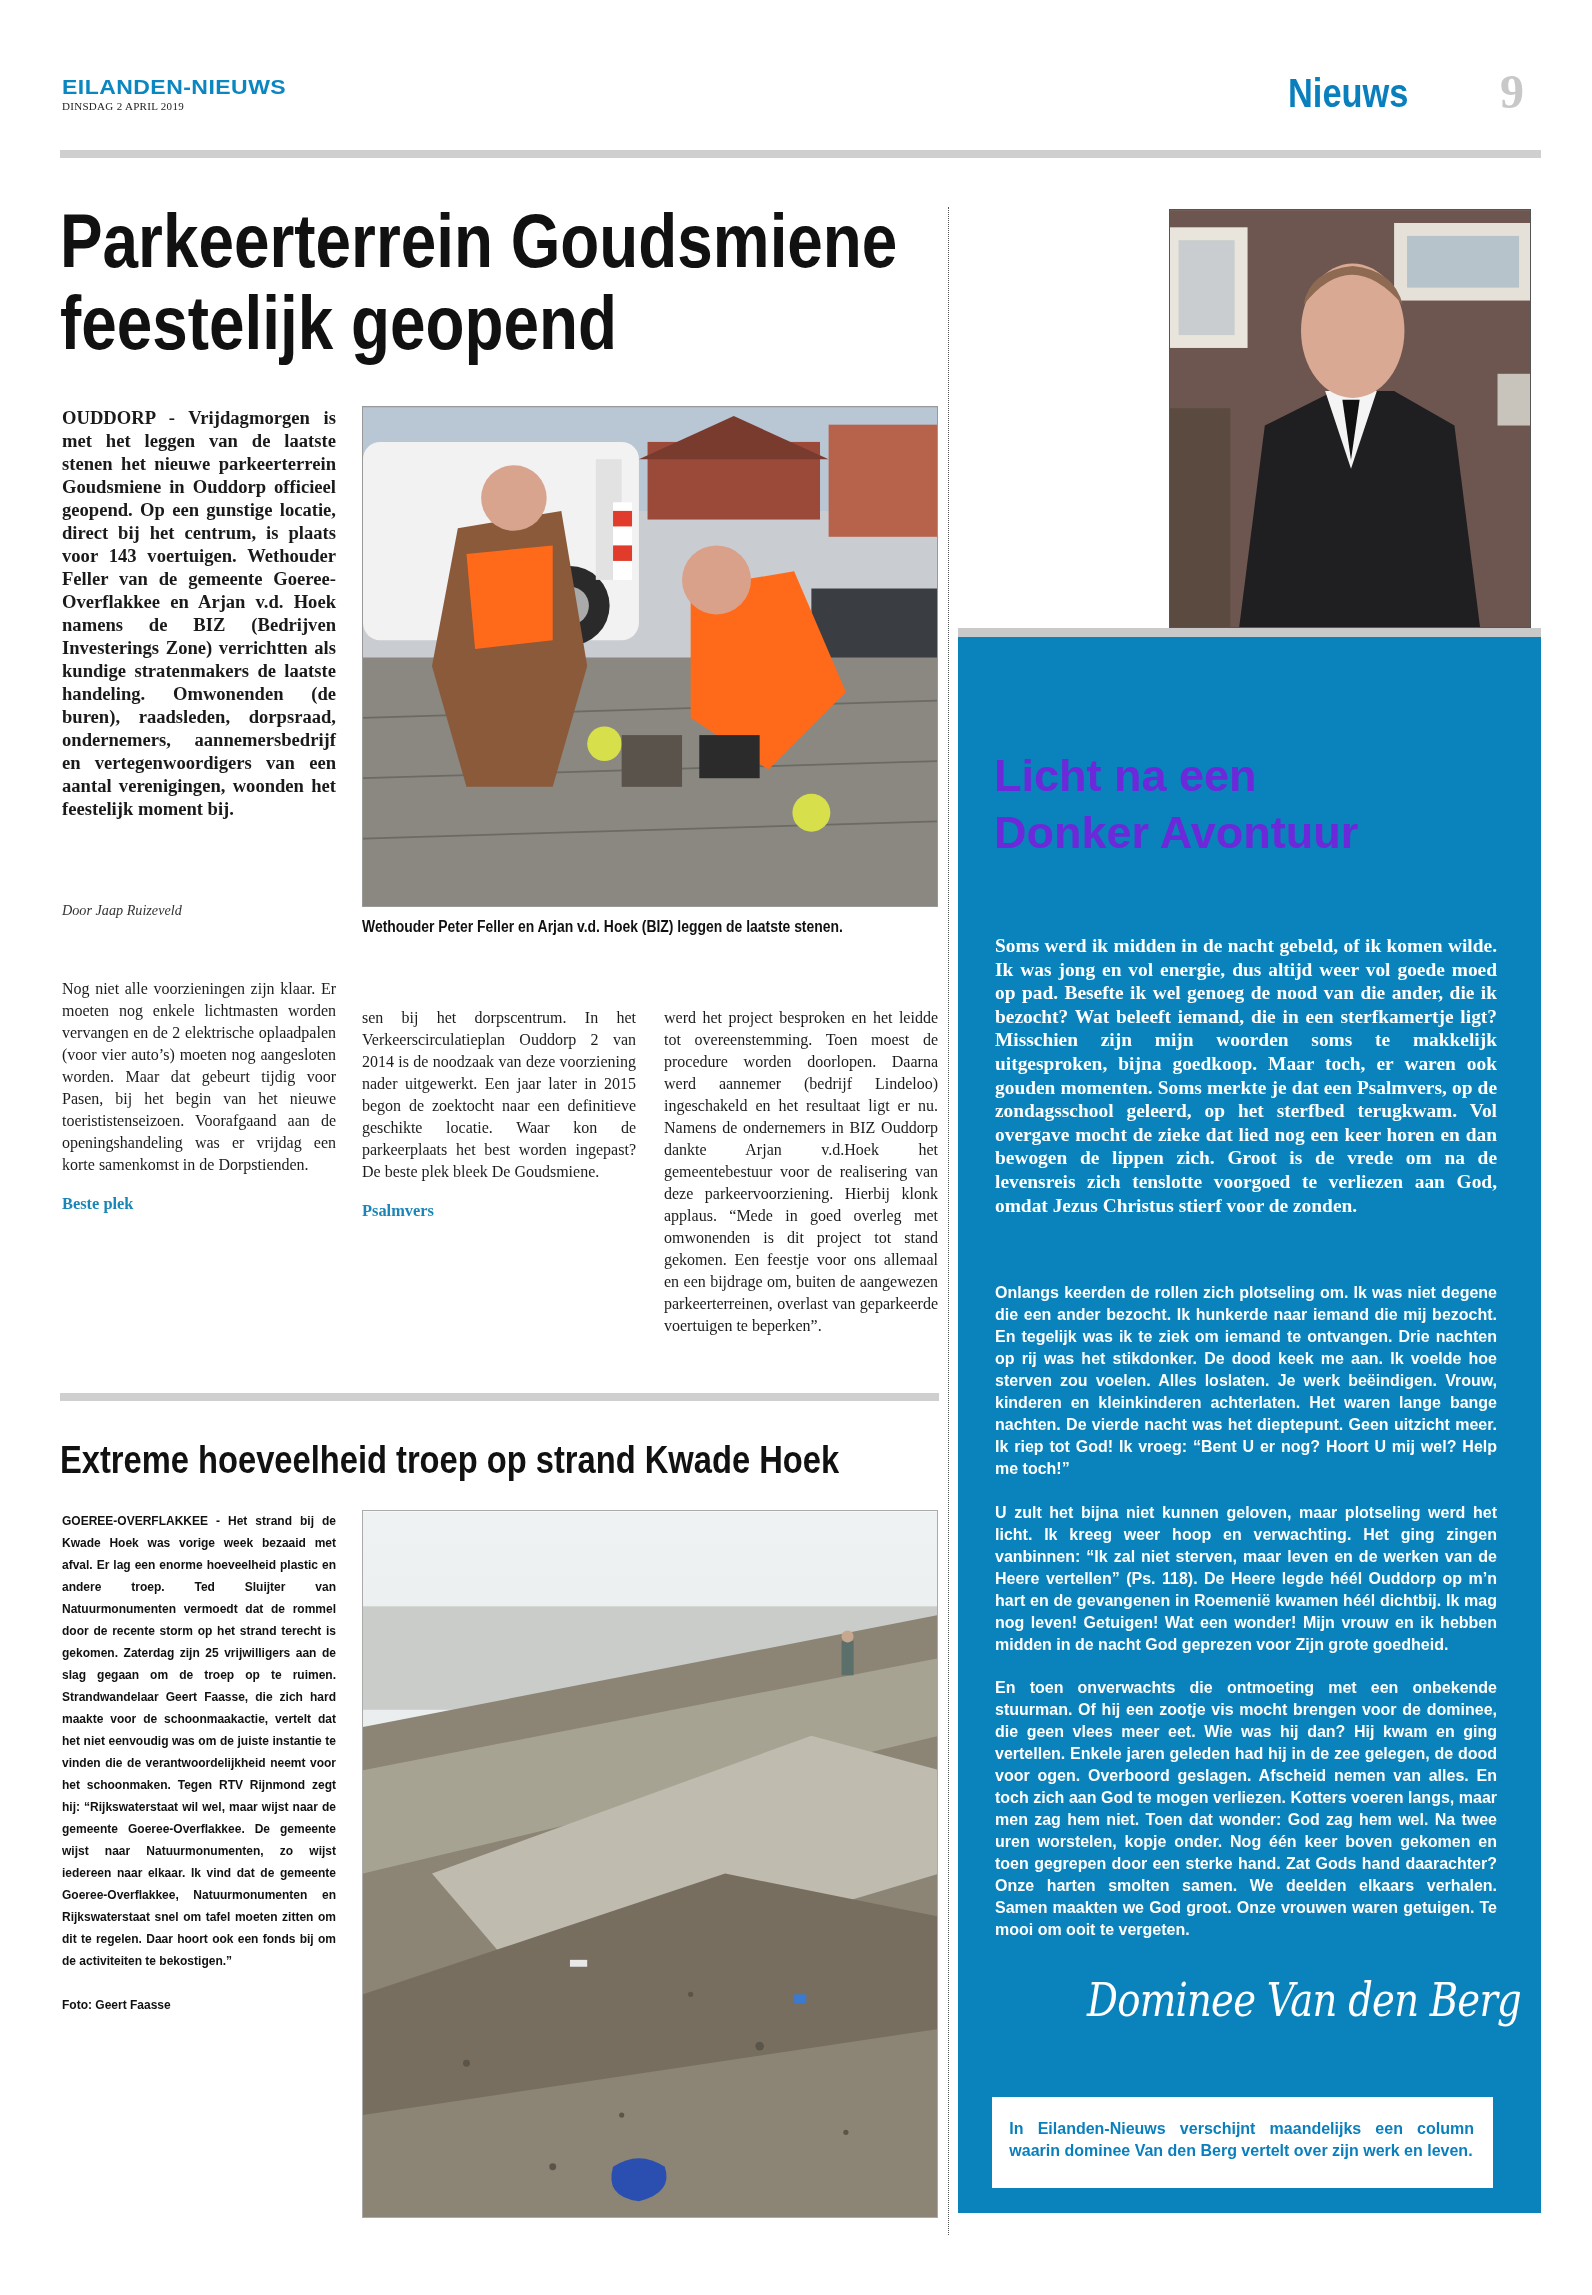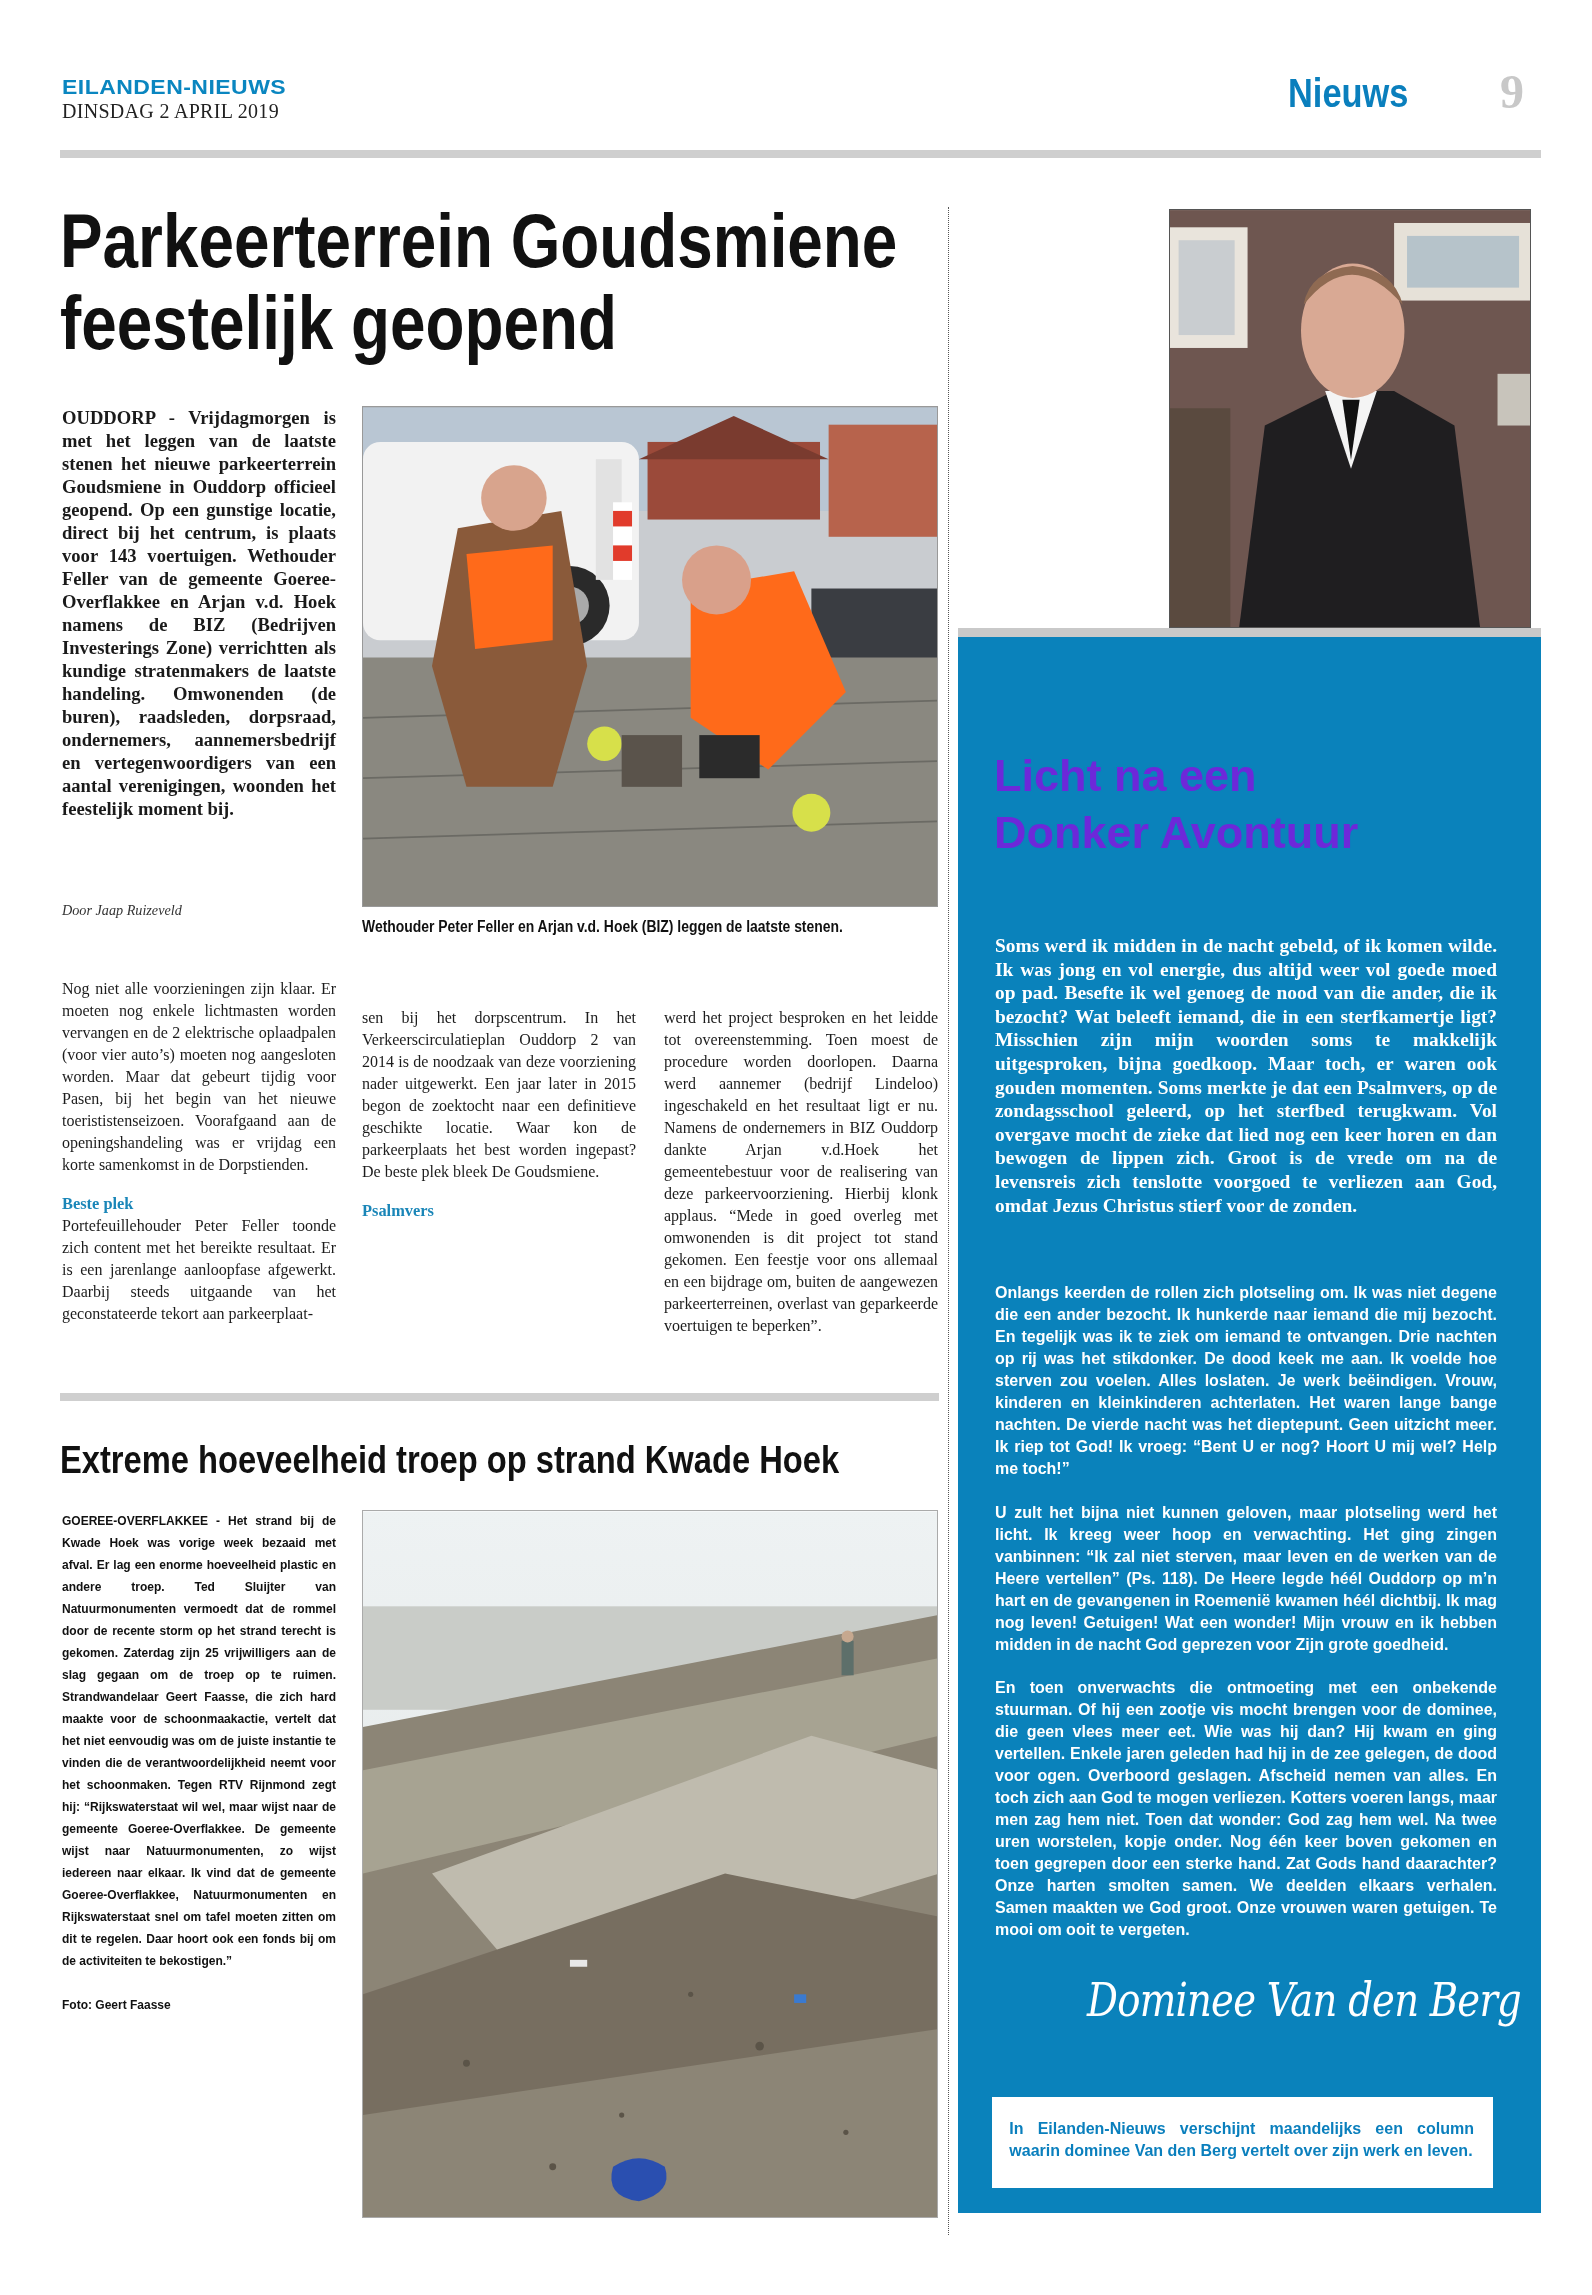--- a/index.html
+++ b/index.html
@@ -3,21 +3,21 @@
 <meta charset="utf-8">
 <style>
   * { box-sizing: border-box; margin: 0; padding: 0; }
   html, body { width: 1592px; height: 2295px; background: #ffffff; overflow: hidden; }
   body { position: relative; font-family: "Liberation Serif", serif; color: #1a1a1a; }
 
   .abs { position: absolute; }
 
   
   .brand { left: 62px; top: 76px; font-family: "Liberation Sans", sans-serif; font-weight: 900; font-size: 20px; color: #0a86c0; letter-spacing: 0.4px; transform: scaleX(1.15); transform-origin: left center; }
-  .date { left: 62px; top: 100px; font-family: "Liberation Serif", serif; font-size: 20px; color: #222; letter-spacing: 0.3px; }
+  .date { left: 62px; top: 100px; font-family: "Liberation Serif", serif; font-size: 11px; color: #222; letter-spacing: 0.3px; }
   .section { left: 1288px; top: 71px; font-family: "Liberation Sans", sans-serif; font-weight: 700; font-size: 40px; color: #0a7fbd; transform: scaleX(0.86); transform-origin: left center; }
   .pagenum { left: 1500px; top: 64px; font-family: "Liberation Serif", serif; font-weight: 700; font-size: 48px; color: #c8c8c8; }
   .topbar { left: 60px; top: 150px; width: 1481px; height: 7.8px; background: #cfcfcf; }
 
   
   .headline1 { left: 60px; top: 200px; width: 889px; font-family: "Liberation Sans", sans-serif; font-weight: 700; font-size: 76px; line-height: 82px; color: #111; transform: scaleX(0.84); transform-origin: left top; white-space: nowrap; }
   .lead1 { left: 62px; top: 406px; width: 274px; font-family: "Liberation Serif", serif; font-weight: 700; font-size: 18.6px; line-height: 23px; text-align: justify; hyphens: auto; color: #1a1a1a; }
   .byline { left: 62px; top: 902px; font-style: italic; font-size: 14.2px; color: #333; }
   .body { font-family: "Liberation Serif", serif; font-size: 16px; line-height: 22px; text-align: justify; color: #1c1c1c; margin-top: 44px; }
   .col1 { left: 62px; top: 934px; width: 274px; }
@@ -101,21 +101,20 @@
     <circle cx="280" cy="390" r="20" fill="#d7e04a"></circle>
     <circle cx="520" cy="470" r="22" fill="#d7e04a"></circle>
     <rect x="300" y="380" width="70" height="60" fill="#5a534b"></rect>
   </svg>
 </div>
 <div class="abs caption1">Wethouder Peter Feller en Arjan v.d. Hoek (BIZ) leggen de laatste stenen.</div>
 
 <div class="abs body col1">
   <p>Nog niet alle voorzieningen zijn klaar. Er moeten nog enkele lichtmasten worden vervangen en de 2 elektrische oplaadpalen (voor vier auto’s) moeten nog aangesloten worden. Maar dat gebeurt tijdig voor Pasen, bij het begin van het nieuwe toerististenseizoen. Voorafgaand aan de openingshandeling was er vrijdag een korte samenkomst in de Dorpstienden.</p>
   <span class="subhead">Beste plek</span>
-  <p>Portefeuillehouder Peter Feller toonde zich content met het bereikte resultaat. Er is een jarenlange aanloopfase afgewerkt. Daarbij steeds uitgaande van het geconstateerde tekort aan parkeerplaat-</p>
 </div>
 <div class="abs body col2">
   <p>sen bij het dorpscentrum. In het Verkeerscirculatieplan Ouddorp 2 van 2014 is de noodzaak van deze voorziening nader uitgewerkt. Een jaar later in 2015 begon de zoektocht naar een definitieve geschikte locatie. Waar kon de parkeerplaats het best worden ingepast? De beste plek bleek De Goudsmiene.</p>
   <span class="subhead">Psalmvers</span>
 </div>
 <div class="abs body col3">
   <p>werd het project besproken en het leidde tot overeenstemming. Toen moest de procedure worden doorlopen. Daarna werd aannemer (bedrijf Lindeloo) ingeschakeld en het resultaat ligt er nu. Namens de ondernemers in BIZ Ouddorp dankte Arjan v.d.Hoek het gemeentebestuur voor de realisering van deze parkeervoorziening. Hierbij klonk applaus. “Mede in goed overleg met omwonenden is dit project tot stand gekomen. Een feestje voor ons allemaal en een bijdrage om, buiten de aangewezen parkeerterreinen, overlast van geparkeerde voertuigen te beperken”.</p>
 </div>
 
 <div class="abs midbar"></div>

